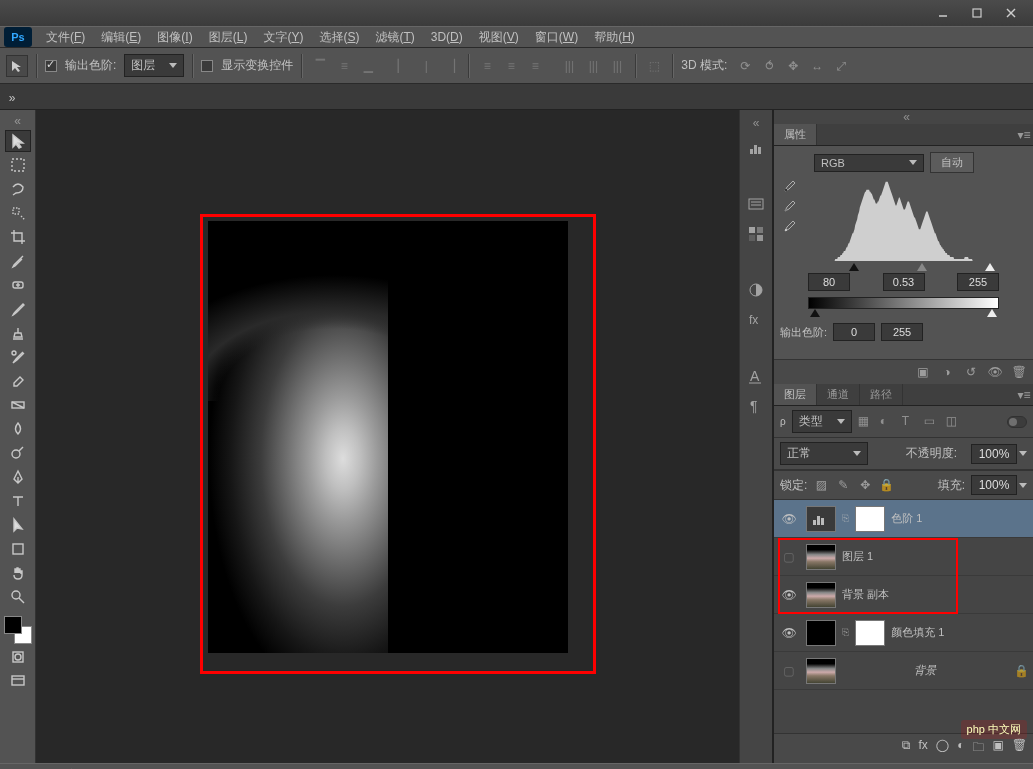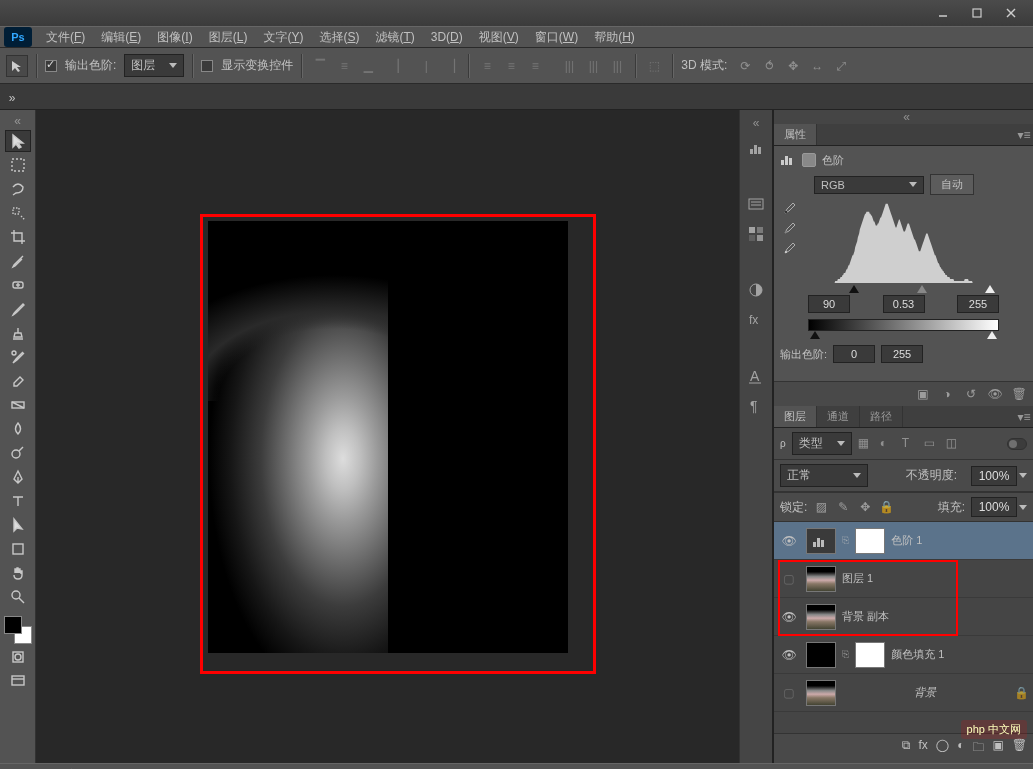--- a/index.html
+++ b/index.html
@@ -369,29 +369,20 @@
     <div class="rpanel">
       <div class="collapse-arrows" style="align-self:flex-start;padding-left:6px;">«</div>
 
       <div class="panel-head">
         <div class="panel-tab">属性</div>
         <div class="flex"></div>
           <div class="menu">▾≡</div>
       </div>
       <div class="panel-body" style="position:relative;">
         <div class="row">
-          <span><svg width="16" height="14">
-                <rect x="1" y="8" width="3" height="5" fill="#ccc"></rect>
-                <rect x="5" y="4" width="3" height="9" fill="#ccc"></rect>
-                <rect x="9" y="6" width="3" height="7" fill="#ccc"></rect>
-              </svg></span>
-          <span style="width:14px;height:14px;border:1px solid #999;background:#888;border-radius:2px;display:inline-block;"></span>
-          <span>色阶</span>
-        </div>
-        <div class="row">
           <span style="width:28px"></span>
           <div class="dropdown" style="width:110px">
               <span>RGB</span>
               <span class="tri-down"></span>
             </div>
           <div class="btn">自动</div>
         </div>
         <div style="position:relative">
         <div class="eyedrops">
           <div><svg width="14" height="14">
@@ -412,21 +403,21 @@
                 <path d="M0,60 L0,60 L1,60 L2,60 L3,60 L4,60 L5,60 L6,60 L7,60 L8,60 L9,60 L10,60 L11,60 L12,60 L13,60 L14,60 L15,60 L16,60 L17,60 L18,60 L19,60 L20,60 L21,60 L22,60 L23,60 L24,60 L25,60 L26,60 L27,60 L28,60 L29,60 L30,60 L31,60 L32,60 L33,60 L34,60 L35,60 L36,60 L37,60 L38,58.55 L39,58.55 L40,58.55 L41,58.55 L42,57.1 L43,57.1 L44,57.1 L45,57.1 L46,55.65 L47,55.65 L48,55.65 L49,54.2 L50,54.2 L51,52.75 L52,52.75 L53,52.75 L54,51.3 L55,49.85 L56,49.85 L57,48.4 L58,46.95 L59,46.95 L60,45.5 L61,44.05 L62,42.6 L63,41.15 L64,39.7 L65,39.7 L66,38.25 L67,36.8 L68,33.9 L69,32.45 L70,31 L71,29.549999999999997 L72,26.650000000000006 L73,25.200000000000003 L74,23.75 L75,20.849999999999994 L76,19.400000000000006 L77,17.950000000000003 L78,16.5 L79,15.049999999999997 L80,13.599999999999994 L81,12.150000000000006 L82,10.700000000000003 L83,9.25 L84,9.25 L85,7.799999999999997 L86,7.799999999999997 L87,7.799999999999997 L88,7.799999999999997 L89,7.799999999999997 L90,9.25 L91,9.25 L92,10.700000000000003 L93,10.700000000000003 L94,12.150000000000006 L95,13.599999999999994 L96,15.049999999999997 L97,15.049999999999997 L98,16.5 L99,17.950000000000003 L100,17.950000000000003 L101,17.950000000000003 L102,16.5 L103,16.5 L104,15.049999999999997 L105,13.599999999999994 L106,12.150000000000006 L107,12.150000000000006 L108,10.700000000000003 L109,9.25 L110,7.799999999999997 L111,6.349999999999994 L112,4.900000000000006 L113,3.450000000000003 L114,2 L115,2 L116,2 L117,2 L118,3.450000000000003 L119,4.900000000000006 L120,6.349999999999994 L121,7.799999999999997 L122,9.25 L123,10.700000000000003 L124,12.150000000000006 L125,13.599999999999994 L126,15.049999999999997 L127,16.5 L128,17.950000000000003 L129,19.400000000000006 L130,19.400000000000006 L131,17.950000000000003 L132,16.5 L133,15.049999999999997 L134,13.599999999999994 L135,13.599999999999994 L136,15.049999999999997 L137,16.5 L138,17.950000000000003 L139,19.400000000000006 L140,20.849999999999994 L141,22.299999999999997 L142,22.299999999999997 L143,22.299999999999997 L144,20.849999999999994 L145,19.400000000000006 L146,17.950000000000003 L147,16.5 L148,16.5 L149,16.5 L150,17.950000000000003 L151,19.400000000000006 L152,20.849999999999994 L153,22.299999999999997 L154,23.75 L155,25.200000000000003 L156,26.650000000000006 L157,28.099999999999998 L158,28.099999999999998 L159,29.549999999999997 L160,31 L161,32.45 L162,33.9 L163,35.35 L164,36.8 L165,36.8 L166,36.8 L167,35.35 L168,33.9 L169,32.45 L170,31 L171,29.549999999999997 L172,28.099999999999998 L173,26.650000000000006 L174,25.200000000000003 L175,23.75 L176,23.75 L177,23.75 L178,25.200000000000003 L179,26.650000000000006 L180,28.099999999999998 L181,29.549999999999997 L182,31 L183,32.45 L184,33.9 L185,35.35 L186,36.8 L187,38.25 L188,39.7 L189,39.7 L190,41.15 L191,42.6 L192,44.05 L193,45.5 L194,45.5 L195,46.95 L196,48.4 L197,48.4 L198,49.85 L199,49.85 L200,51.3 L201,51.3 L202,52.75 L203,52.75 L204,54.2 L205,54.2 L206,54.2 L207,55.65 L208,55.65 L209,55.65 L210,55.65 L211,57.1 L212,57.1 L213,57.1 L214,57.1 L215,57.1 L216,57.1 L217,58.55 L218,58.55 L219,58.55 L220,58.55 L221,58.55 L222,58.55 L223,58.55 L224,58.55 L225,58.55 L226,58.55 L227,58.55 L228,58.55 L229,58.55 L230,58.55 L231,58.55 L232,58.55 L233,57.1 L234,57.1 L235,57.1 L236,57.1 L237,57.1 L238,57.1 L239,58.55 L240,58.55 L241,58.55 L242,58.55 L243,58.55 L244,58.55 L245,60 L246,60 L247,60 L248,60 L249,60 L250,60 L251,60 L252,60 L253,60 L254,60 L255,60 L255,60 Z" fill="#cfcfcf"></path>
               </svg>
         </div>
         </div>
         <div class="slidertri" style="margin:0 30px 0 30px">
           <span class="tri blk" style="margin-left:20%"></span>
           <span class="tri gry"></span>
           <span class="tri wht"></span>
         </div>
         <div class="row" style="justify-content:space-between;margin:2px 28px 6px 28px">
-          <div class="numbox">90</div>
+          <div class="numbox">80</div>
           <div class="numbox">0.53</div>
           <div class="numbox">255</div>
         </div>
         <div class="gradient" style="margin:0 28px"></div>
         <div class="slidertri" style="margin:0 28px">
           <span class="tri blk"></span>
           <span class="tri wht" style="margin-left:auto"></span>
         </div>
         <div class="row" style="margin:6px 26px 12px 0">
           <span>输出色阶:</span>

